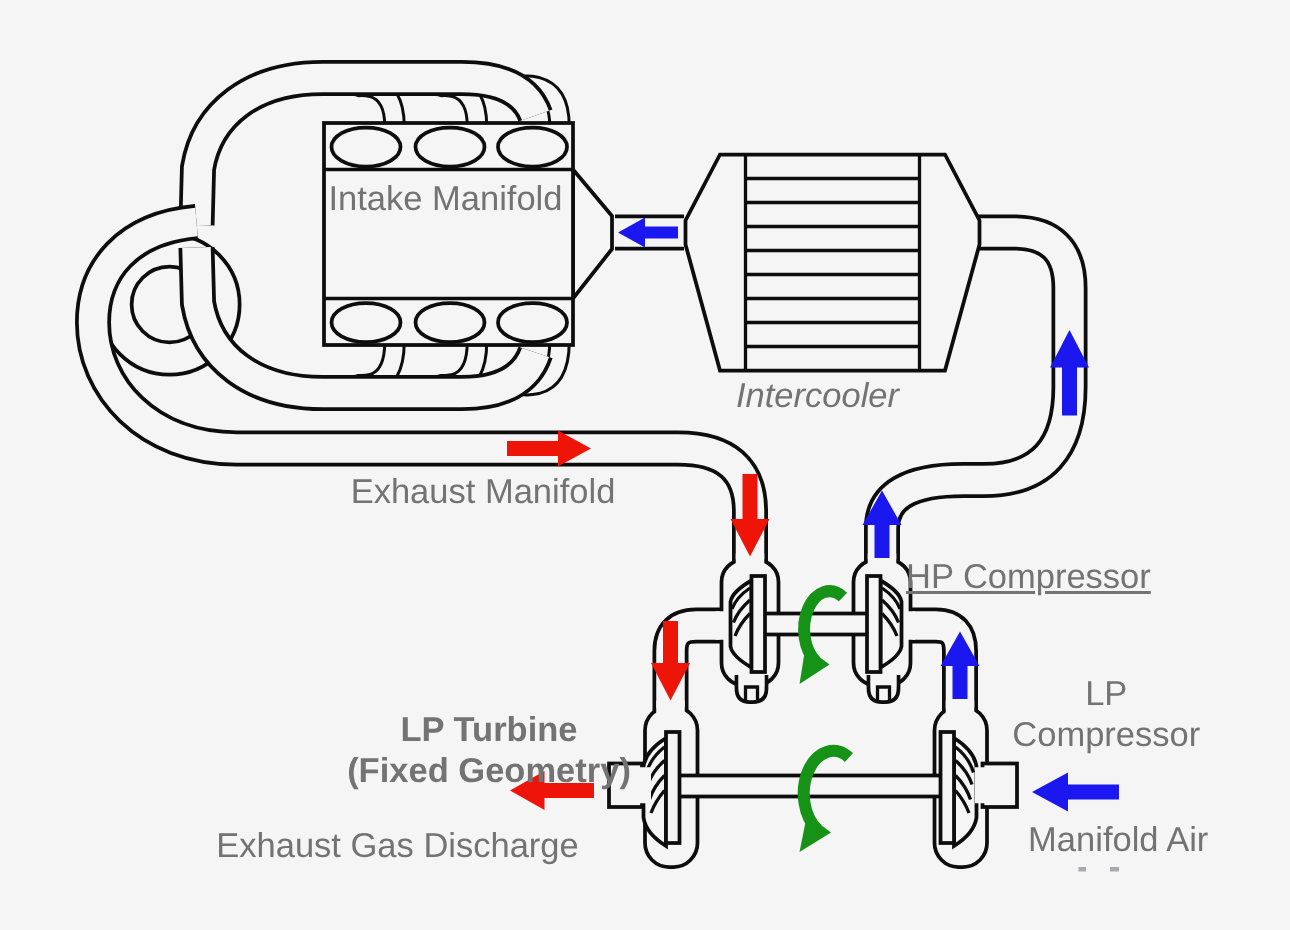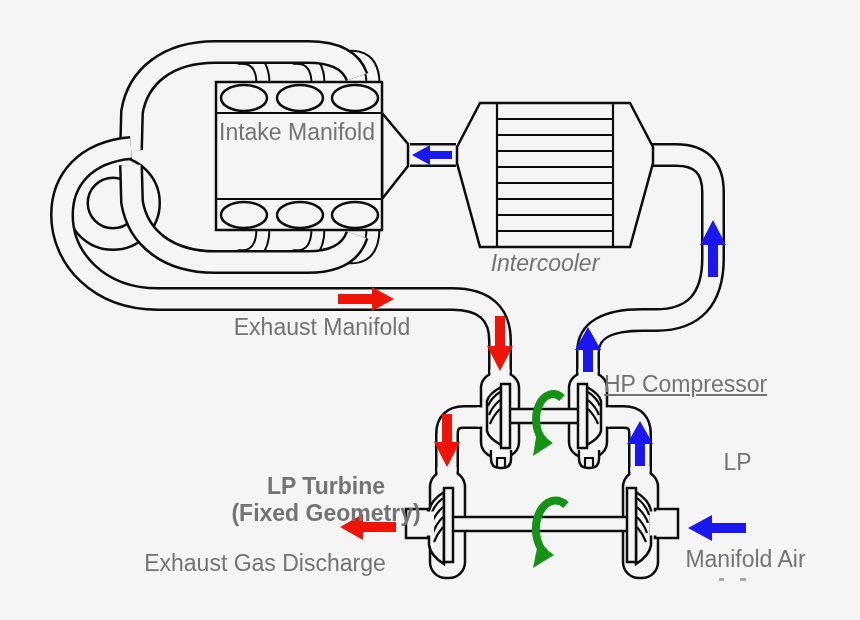--- a/index.html
+++ b/index.html
@@ -201,16 +201,17 @@
   <div class="lbl left" style="left:219px;top:119px;width:170px;">Intake Manifold</div>
   <div class="lbl" style="left:465px;top:250px;width:160px;font-style:italic;">Intercooler</div>
   <div class="lbl" style="left:222px;top:314px;width:200px;">Exhaust Manifold</div>
   <div class="lbl left" style="left:604px;top:371px;width:185px;text-decoration:underline;">HP Compressor</div>
   <div class="lbl bold" style="left:206px;top:445px;width:240px;margin-top:28px;">
     <div>LP Turbine</div>
     <div>(Fixed Geometry)</div>
   </div>
   <div class="lbl" style="left:655px;top:449px;width:165px;">
     <div>LP</div>
+    <div>Compressor</div>
   </div>
   <div class="lbl" style="left:134px;top:550px;width:262px;">Exhaust Gas Discharge</div>
   <div class="lbl" style="left:678px;top:546px;width:135px;">Manifold Air</div>
 </div>
 
 </body></html>

